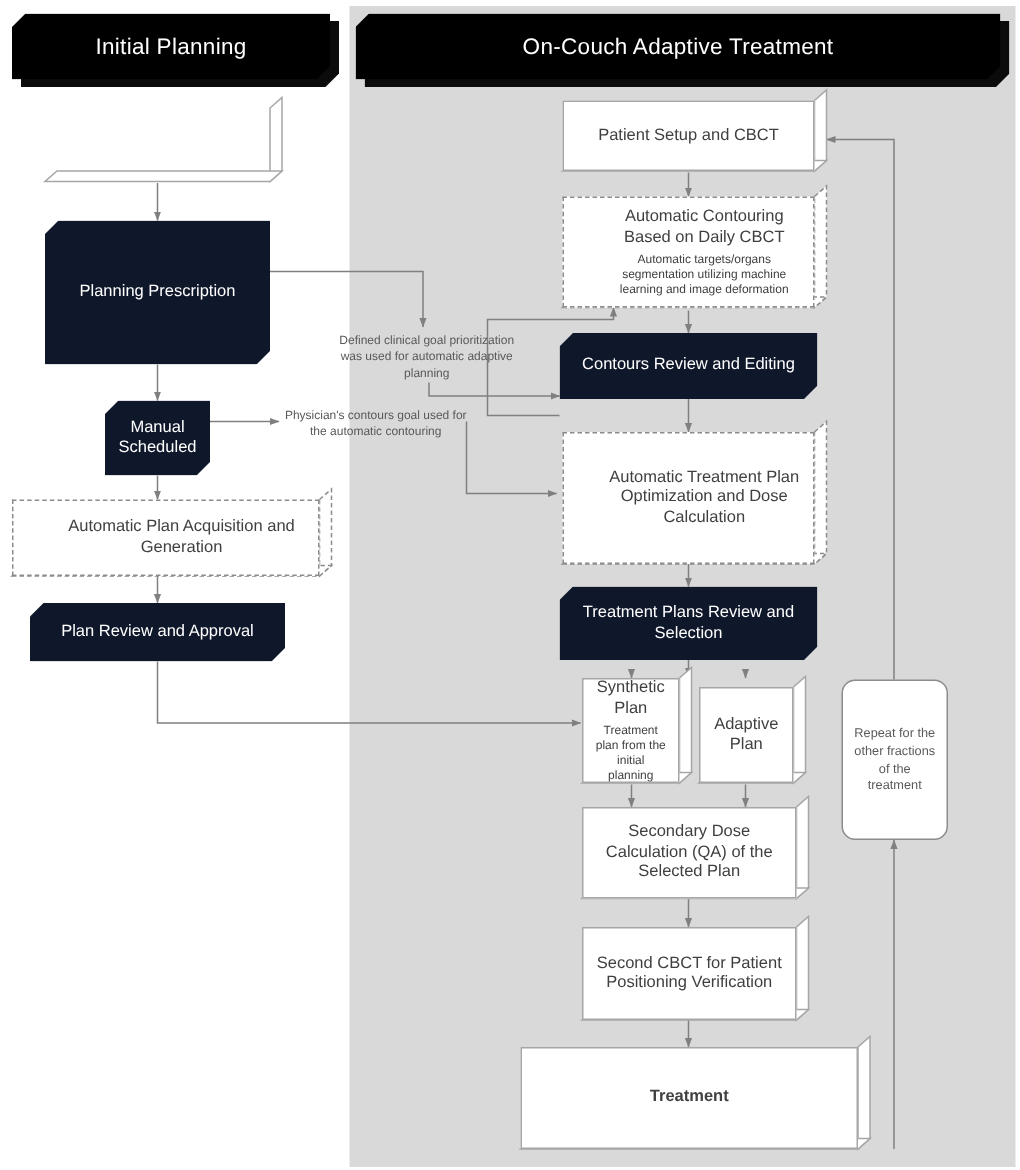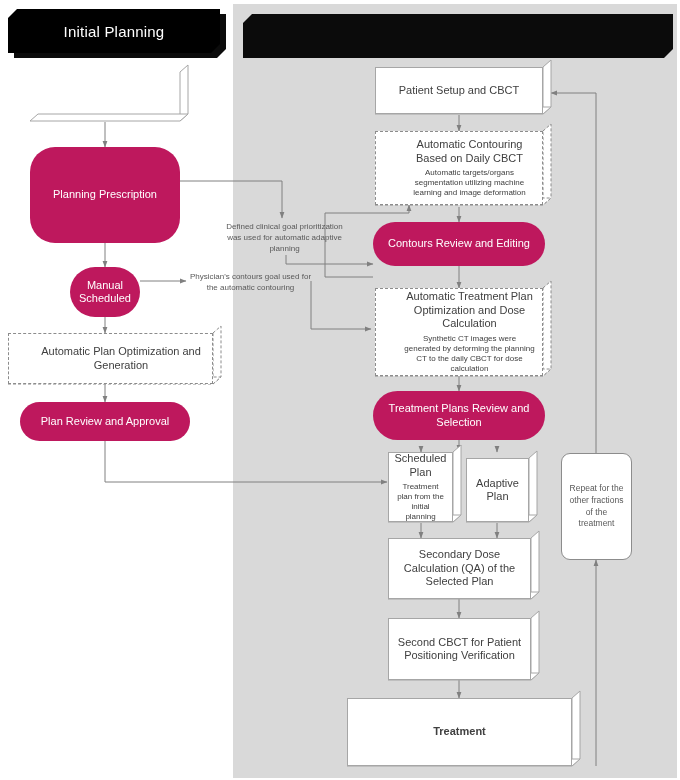--- a/index.html
+++ b/index.html
@@ -55,25 +55,24 @@
   
   .box3d{
     background:#ffffff;
     border:1px solid #a6a6a6;
     color:#404040;
   }
   .box3d.dashed{border:1px dashed #8c8c8c;padding-left:28px;}
 
   
   .boxgrey{
-    background:#be185d;
+    background:#0f172a;
     color:#ffffff;
     -webkit-clip-path:polygon(9px 0,100% 0,100% calc(100% - 9px),calc(100% - 9px) 100%,0 100%,0 9px);
     clip-path:polygon(9px 0,100% 0,100% calc(100% - 9px),calc(100% - 9px) 100%,0 100%,0 9px);
-    border-radius:25px;
   }
   .boxgrey .ttl{font-size:11px;}
   .boxgrey .sub{font-size:8px;}
 
   
   .boxround{
     background:#ffffff;
     border:1px solid #8c8c8c;
     border-radius:9px;
     color:#595959;
@@ -180,32 +179,35 @@
       <path d="M375,376 L543,376 L551,369 L383,369 z"></path>
     </g>
   </svg>
 
   <div class="banner-shadow" style="left:14px;top:14px;width:212px;height:44px;"></div>
   <div class="banner" style="left:8px;top:9px;width:212px;height:44px;">
     <span>Initial Planning</span>
   </div>
 
   <div class="banner-shadow" style="left:243px;top:14px;width:430px;height:44px;"></div>
+  <div class="banner" style="left:237px;top:9px;width:430px;height:44px;">
+    <span>On-Couch Adaptive Treatment</span>
+  </div>
 
 
   <div class="node boxgrey" style="left:30px;top:147px;width:150px;height:96px;">
     <div class="ttl">Planning Prescription</div>
   </div>
 
   <div class="node boxgrey" style="left:70px;top:267px;width:70px;height:50px;">
     <div class="ttl">Manual Scheduled</div>
   </div>
 
   <div class="node box3d dashed" style="left:8px;top:333px;width:205px;height:51px;">
-    <div class="ttl">Automatic Plan Optimization and Generation</div>
+    <div class="ttl">Automatic Plan Acquisition and Generation</div>
   </div>
 
   <div class="node boxgrey" style="left:20px;top:402px;width:170px;height:39px;">
     <div class="ttl">Plan Review and Approval</div>
   </div>
 
   <div class="conn-label" style="left:222px;top:222px;width:125px;">
     <span>Defined clinical goal prioritization was used for automatic adaptive planning</span>
   </div>
   <div class="conn-label" style="left:184px;top:272px;width:133px;">
@@ -220,29 +222,28 @@
     <div class="ttl">Automatic Contouring Based on Daily CBCT</div>
     <div class="sub">Automatic targets/organs segmentation utilizing machine learning and image deformation</div>
   </div>
 
   <div class="node boxgrey" style="left:373px;top:222px;width:172px;height:44px;">
     <div class="ttl">Contours Review and Editing</div>
   </div>
 
   <div class="node box3d dashed" style="left:375px;top:288px;width:168px;height:88px;">
     <div class="ttl">Automatic Treatment Plan Optimization and Dose Calculation</div>
-    <div class="sub">Synthetic CT images were generated by deforming the planning CT to the daily CBCT for dose calculation</div>
   </div>
 
   <div class="node boxgrey" style="left:373px;top:391px;width:172px;height:49px;">
     <div class="ttl">Treatment Plans Review and Selection</div>
   </div>
 
   <div class="node box3d" style="left:388px;top:452px;width:65px;height:70px;">
-    <div class="ttl">Scheduled Plan</div>
+    <div class="ttl">Synthetic Plan</div>
     <div class="sub">Treatment plan from the initial planning</div>
   </div>
 
   <div class="node box3d" style="left:466px;top:458px;width:63px;height:64px;">
     <div class="ttl">Adaptive Plan</div>
   </div>
 
   <div class="node box3d" style="left:388px;top:538px;width:143px;height:61px;">
     <div class="ttl">Secondary Dose Calculation (QA) of the Selected Plan</div>
   </div>

